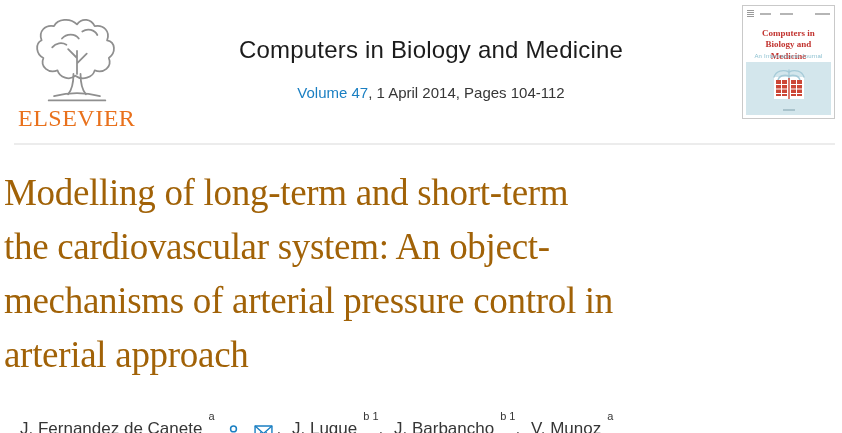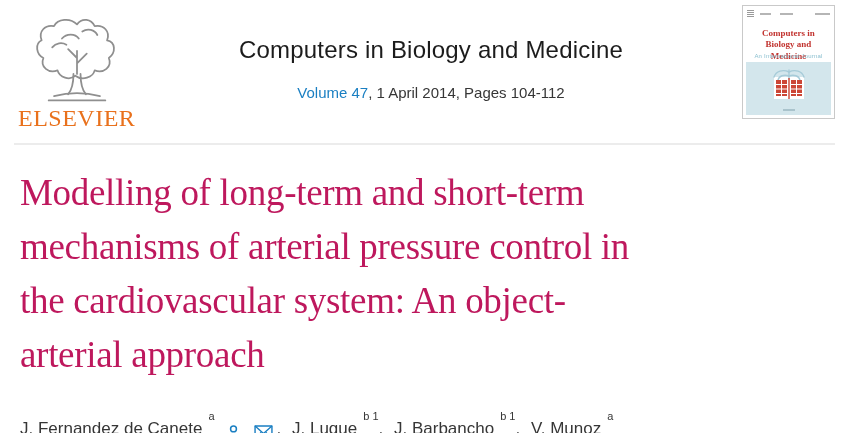--- a/index.html
+++ b/index.html
@@ -61,23 +61,23 @@
   .cover-bottom-mark {
     position: absolute; left: 50%; bottom: 4px; transform: translateX(-50%);
     width: 12px; height: 2px; background: #a9c3cc;
   }
 
   
   .divider { height: 2px; background: #ececec; margin: 0 7px 0 14px; }
 
   
   .article-title {
-    margin: 21px 20px 0 20px;
+    margin: 21px 20px 0 4px;
     font-family: "Liberation Serif", serif;
-    font-size: 37px; line-height: 54px; color: #be185d; font-weight: 400;
+    font-size: 37px; line-height: 54px; color: #a16207; font-weight: 400;
     letter-spacing: -0.3px;
   }
 
   
   .authors { margin: 35px 20px 0 20px; font-size: 17px; color: #363636; white-space: nowrap; }
   .author-name {
     color: #363636; text-decoration: none; cursor: pointer;
     border-bottom: 1px solid #7a7a7a; padding-bottom: 2px; padding-right: 4px;
   }
   .author-sup { font-size: 11px; color: #363636; position: relative; top: -7px; margin-left: 2px; }
@@ -141,22 +141,22 @@
       <div class="cover-bottom-mark"></div>
     </div>
   </div>
 
 </div>
 
 <div class="divider"></div>
 
 <h1 class="article-title">
   <div>Modelling of long-term and short-term</div>
+  <div>the cardiovascular system: An object-</div>
   <div>mechanisms of arterial pressure control in</div>
-  <div>the cardiovascular system: An object-</div>
   <div>arterial approach</div>
 </h1>
 
 <div class="authors">
 
   <span><a class="author-name">J. Fernandez de Canete</a><sup class="author-sup">a</sup></span><span class="author-icons"><svg width="17" height="17" viewBox="0 0 18 18">
         <g fill="none" stroke="#1a7fc2" stroke-width="1.6" stroke-linecap="round">
           <circle cx="9" cy="5.2" r="3.1"></circle>
           <path d="M3 15.5 C3.6 11.8 6 10.2 9 10.2 C12 10.2 14.4 11.8 15 15.5"></path>
         </g>

